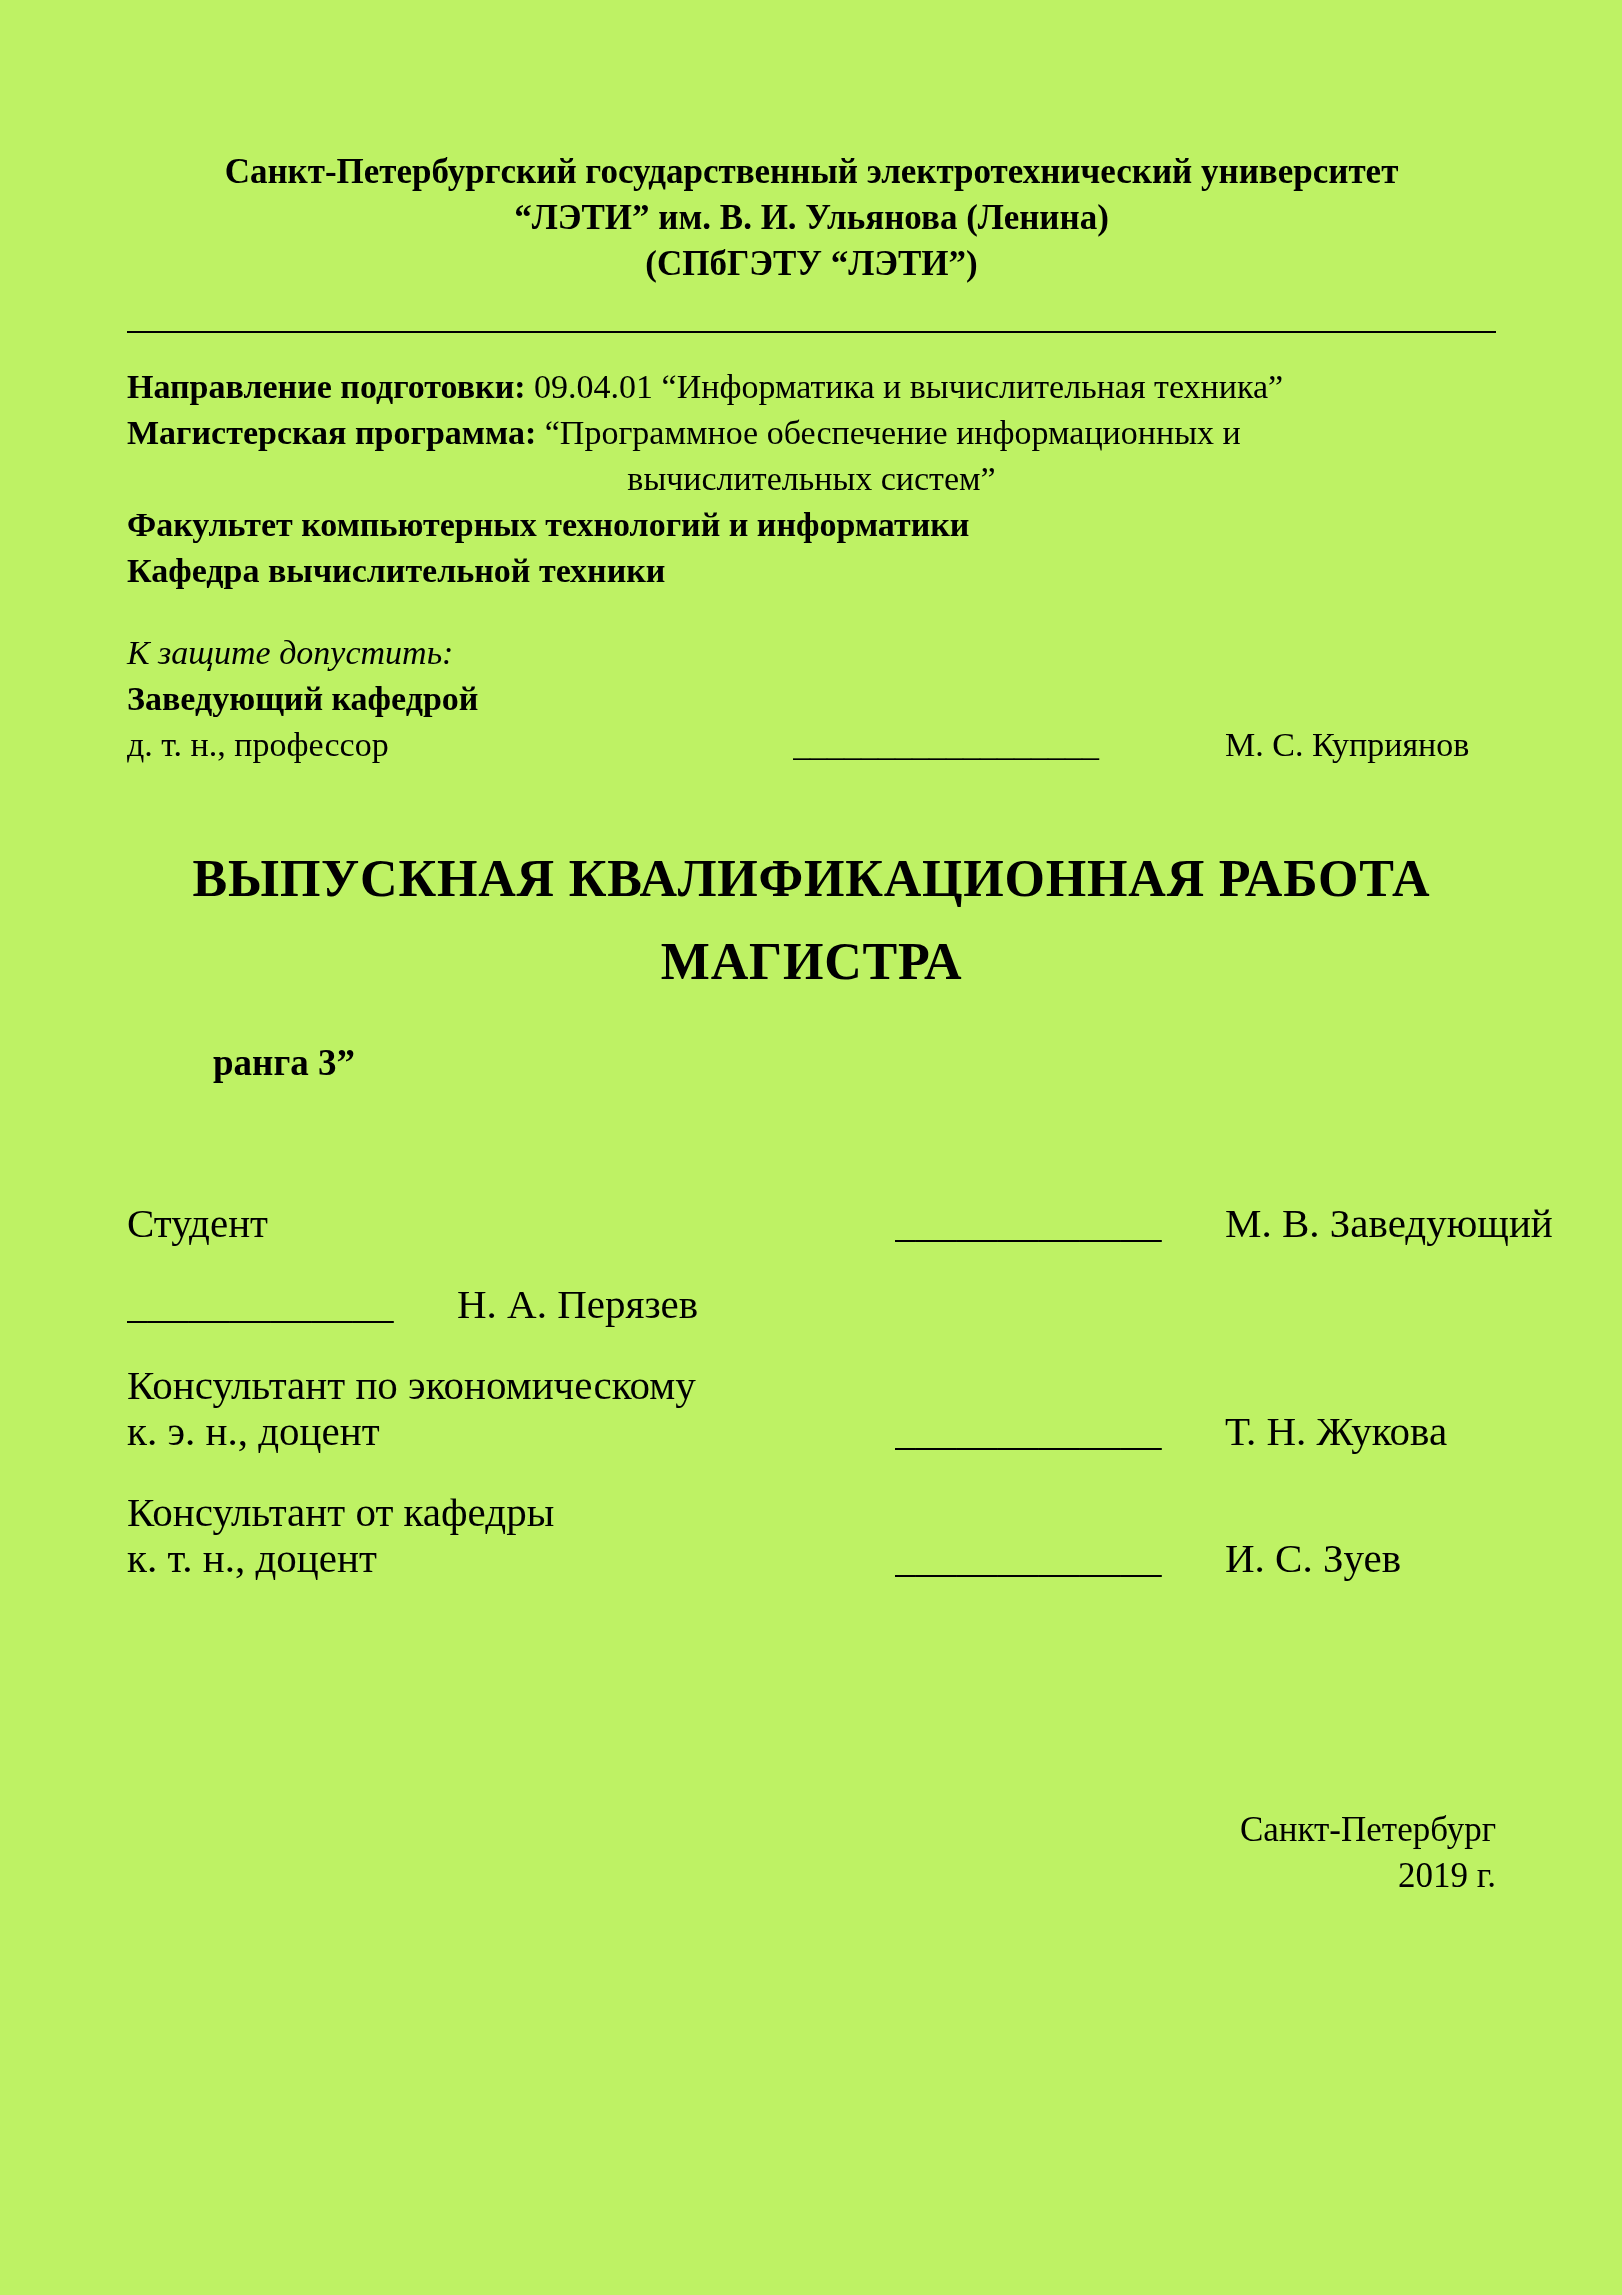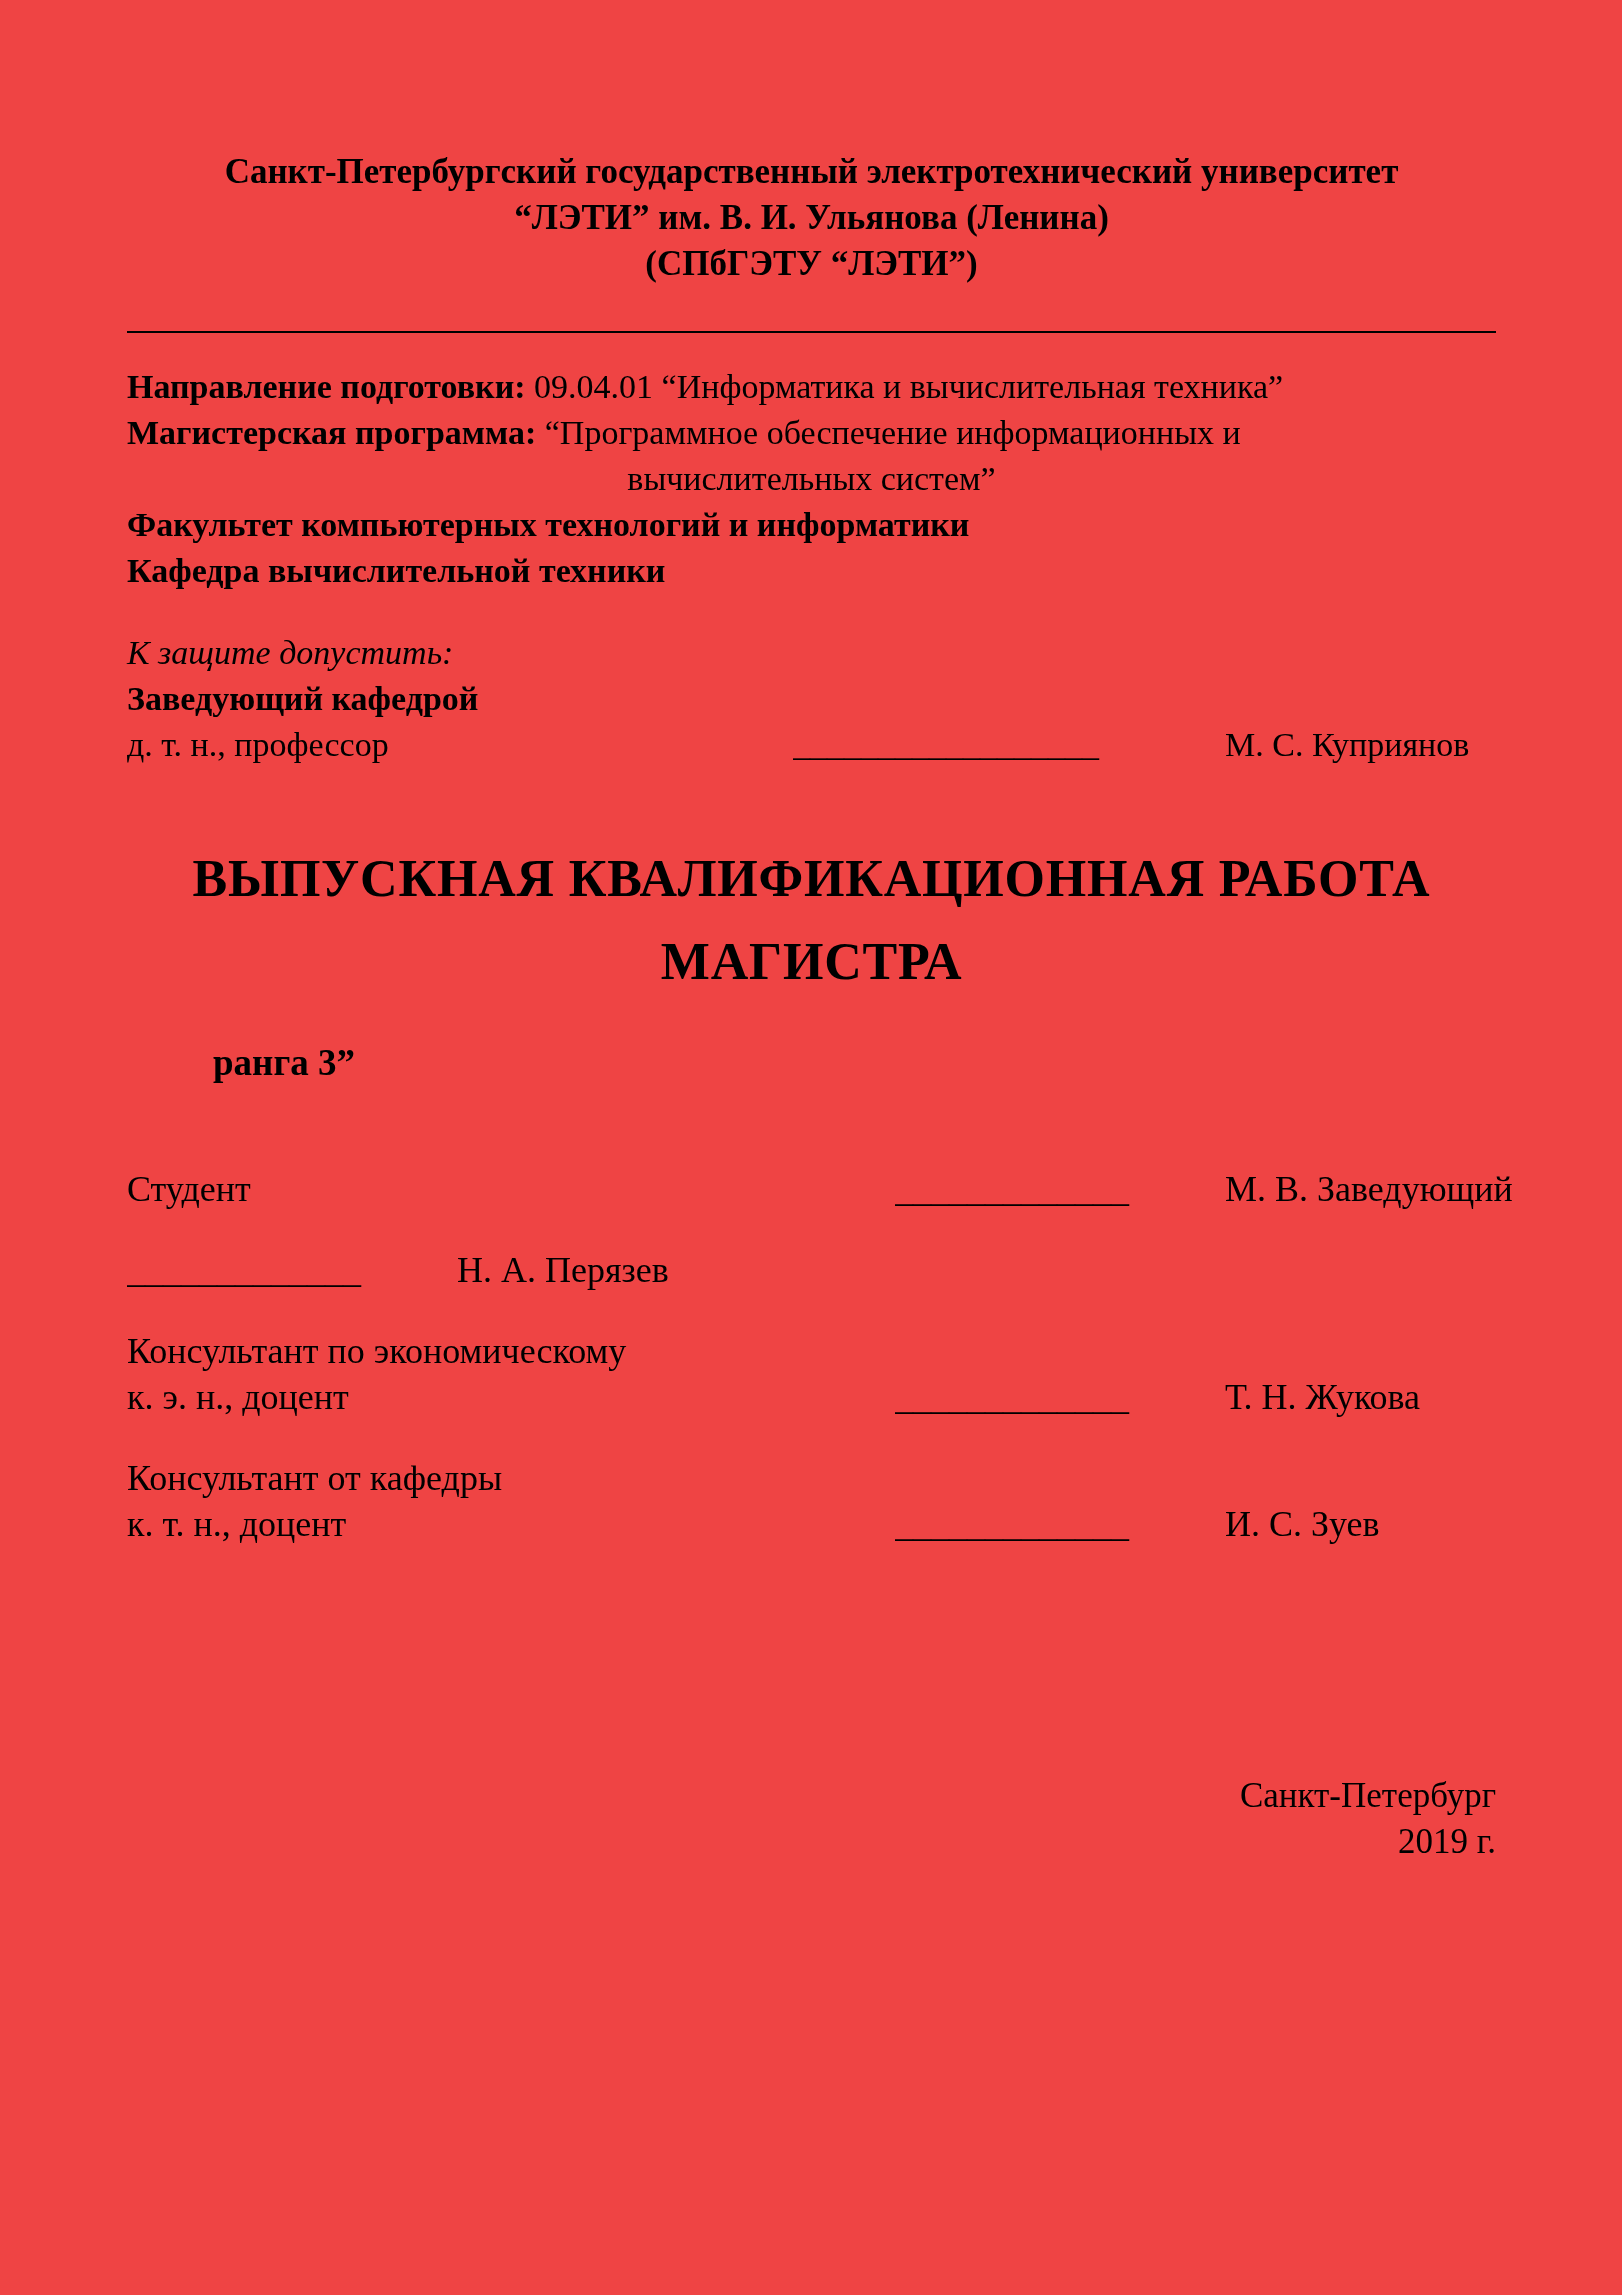--- a/index.html
+++ b/index.html
@@ -6,21 +6,21 @@
   html, body { background: #ffffff; }
   body {
     font-family: "Liberation Serif", "DejaVu Serif", serif;
     color: #000000;
   }
   .page {
     position: relative;
     width: 1623px;
     height: 2295px;
     margin: 0 auto;
-    background: #ef4444;
+    background: #bef264;
     padding: 149px 127px 0 127px;
     overflow: hidden;
   }
   .b { font-weight: bold; }
   .i { font-style: italic; }
   .center { text-align: center; }
 
   .univ {
     text-align: center;
     font-weight: bold;
@@ -51,21 +51,21 @@
     letter-spacing: 0.8px;
   }
   .topic {
     margin-top: 36px;
     font-size: 37px;
     line-height: 48px;
     font-weight: bold;
   }
   .topic-indent { padding-left: 86px; }
 
-  .signatures { margin-top: 79px; font-size: 36px; line-height: 46px; }
+  .signatures { margin-top: 113px; font-size: 41px; line-height: 46px; }
 
   .sig-row {
     display: flex;
     align-items: flex-end;
     gap: 20px;
   }
   .sig-roles { flex: 1; }
   .sig-label { flex: 1; }
   .sig-line {
     width: 310px;

